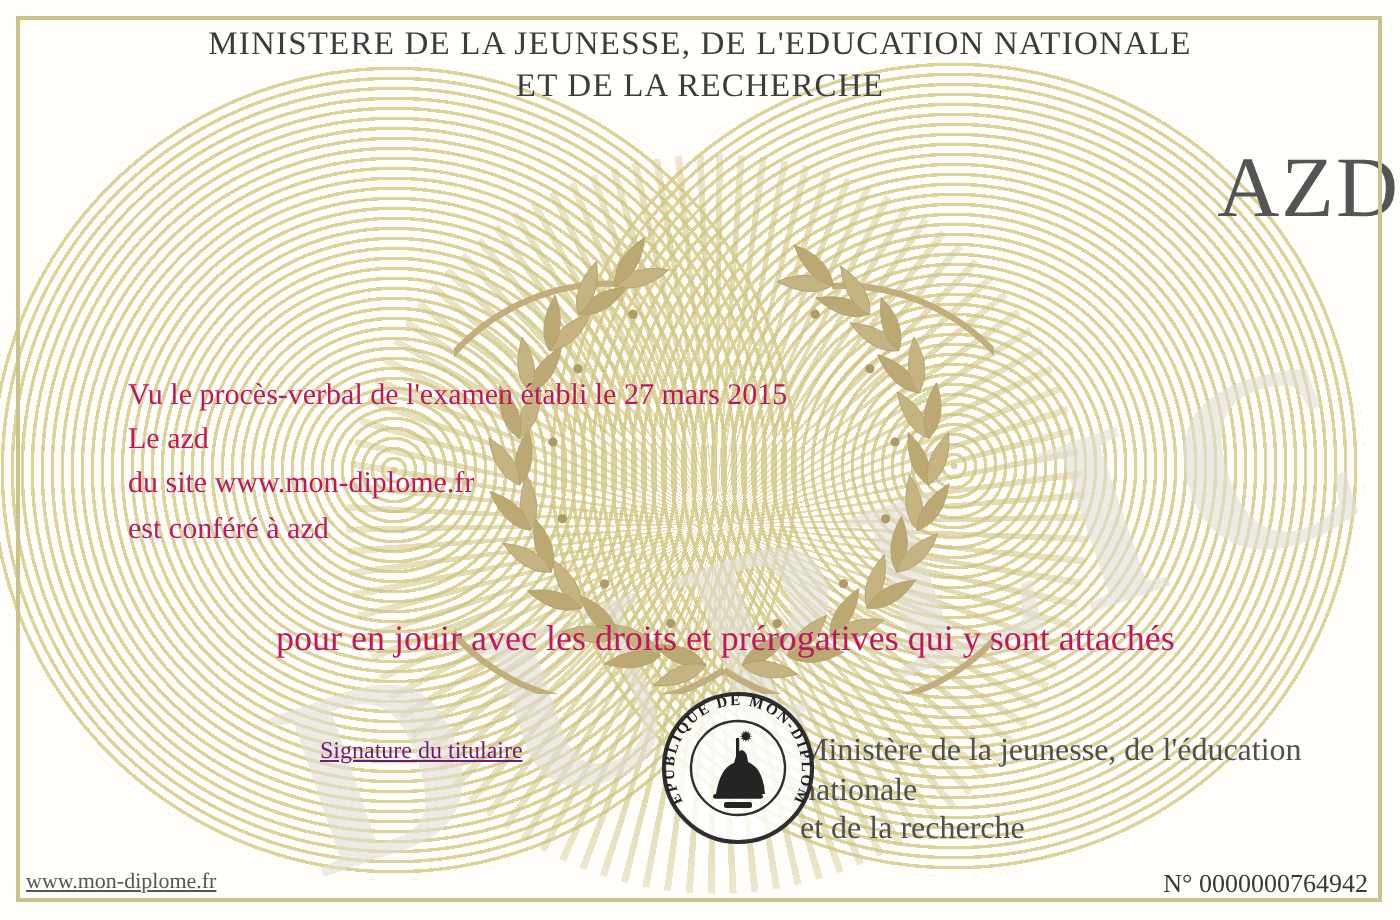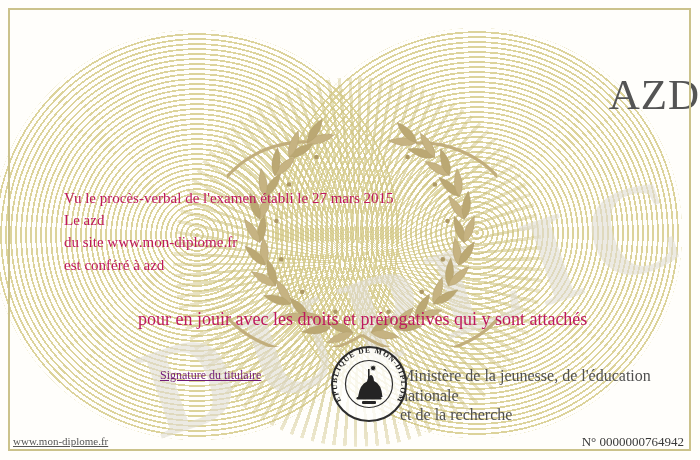--- a/index.html
+++ b/index.html
@@ -119,20 +119,24 @@
       <path d="M0 0 Q10 -9 28 -3 Q12 7 0 0 Z" transform="translate(222.34895390411188 73.41831578397989) rotate(-144)" fill="#c6b382" stroke="#b09d6c" stroke-width="0.4"></path>
       <path d="M0 0 Q10 -9 28 -3 Q12 7 0 0 Z" transform="translate(222.34895390411188 73.41831578397989) rotate(-102)" fill="#bba873" stroke="#b09d6c" stroke-width="0.4"></path>
       <circle cx="207.93213626945263" cy="82.42694327594438" r="2.3" fill="#ae9a66"></circle>
       <path d="M0 0 Q10 -9 28 -3 Q12 7 0 0 Z" transform="translate(207.83199846221441 55.168001537785614) rotate(-157)" fill="#bba873" stroke="#b09d6c" stroke-width="0.4"></path>
       <path d="M0 0 Q10 -9 28 -3 Q12 7 0 0 Z" transform="translate(207.83199846221441 55.168001537785614) rotate(-115)" fill="#c6b382" stroke="#b09d6c" stroke-width="0.4"></path>
       <path d="M0 0 Q10 -9 28 -3 Q12 7 0 0 Z" transform="translate(189.5816842160201 40.65104609588812) rotate(-170)" fill="#c6b382" stroke="#b09d6c" stroke-width="0.4"></path>
       <path d="M0 0 Q10 -9 28 -3 Q12 7 0 0 Z" transform="translate(189.5816842160201 40.65104609588812) rotate(-128)" fill="#bba873" stroke="#b09d6c" stroke-width="0.4"></path>
       <circle cx="180.57305672405562" cy="55.06786373054737" r="2.3" fill="#ae9a66"></circle>
     </svg>
 
+  <div class="txt header">
+    <div>MINISTERE DE LA JEUNESSE, DE L'EDUCATION NATIONALE</div>
+    <div>ET DE LA RECHERCHE</div>
+  </div>
 
   <div class="txt title">AZD</div>
 
   <div class="txt body-block">
     <div>Vu le procès-verbal de l'examen établi le 27 mars 2015</div>
     <div>Le azd</div>
     <div>du site www.mon-diplome.fr</div>
     <div>est conféré à azd</div>
   </div>
 

